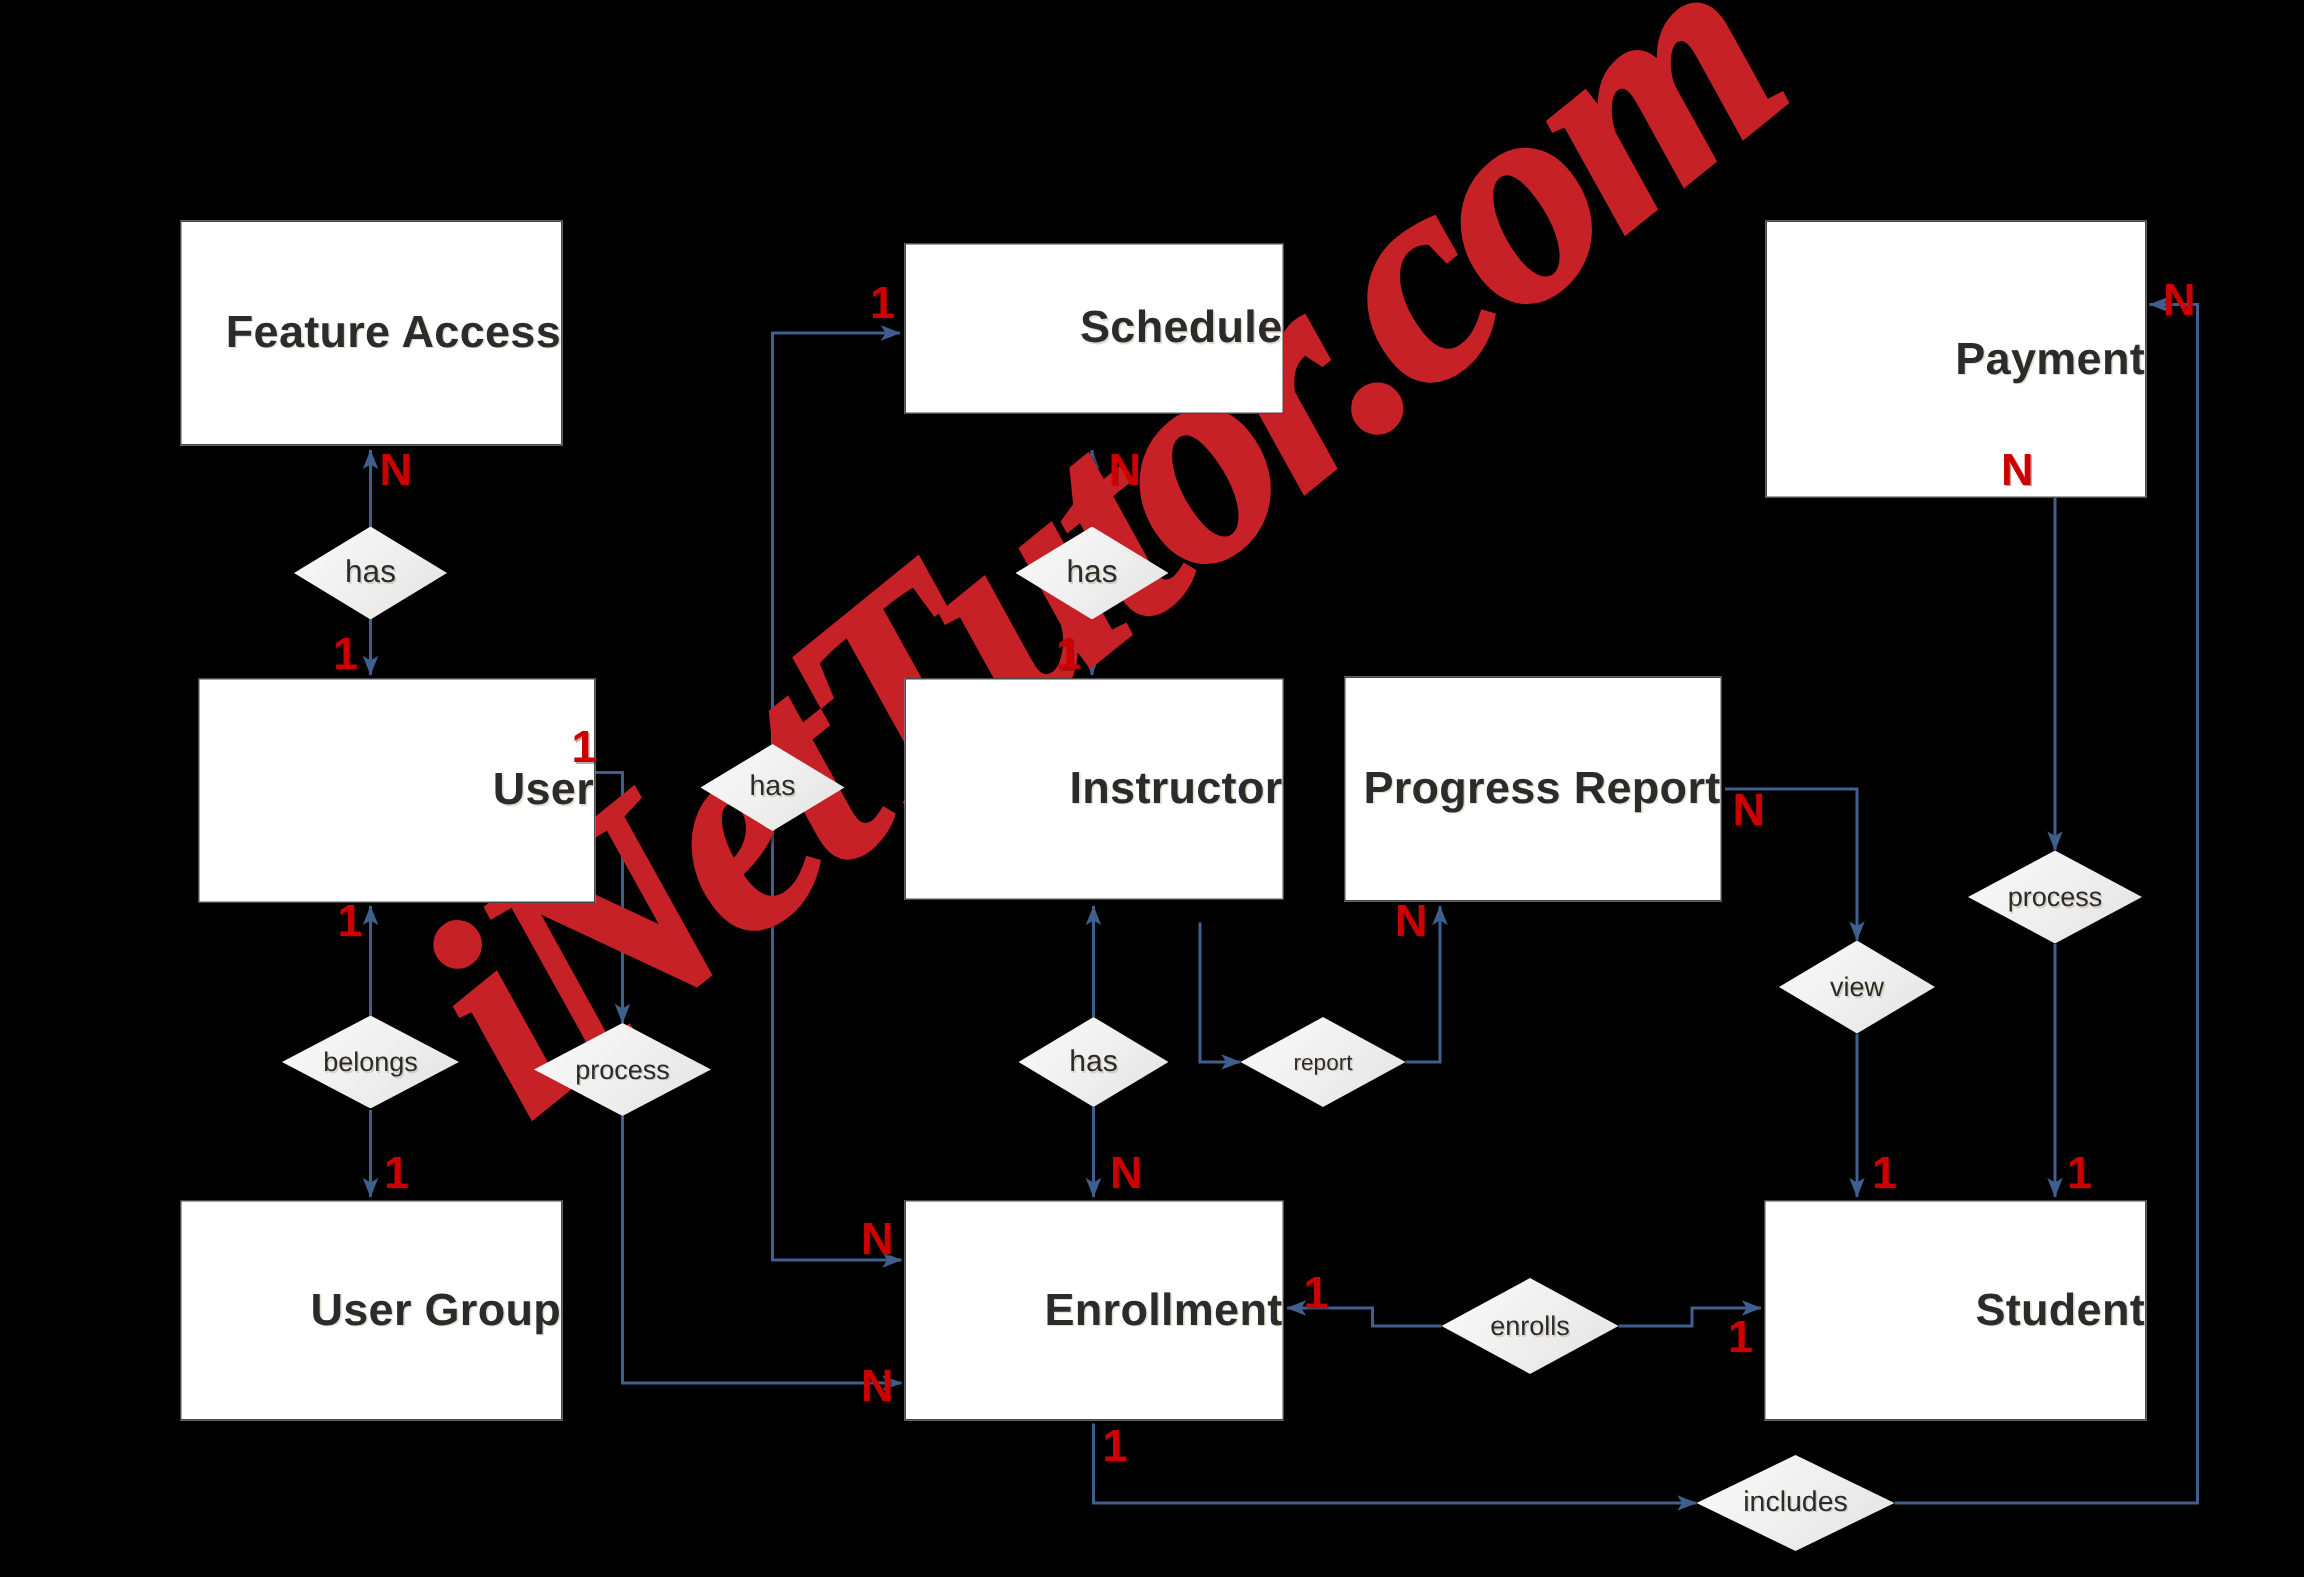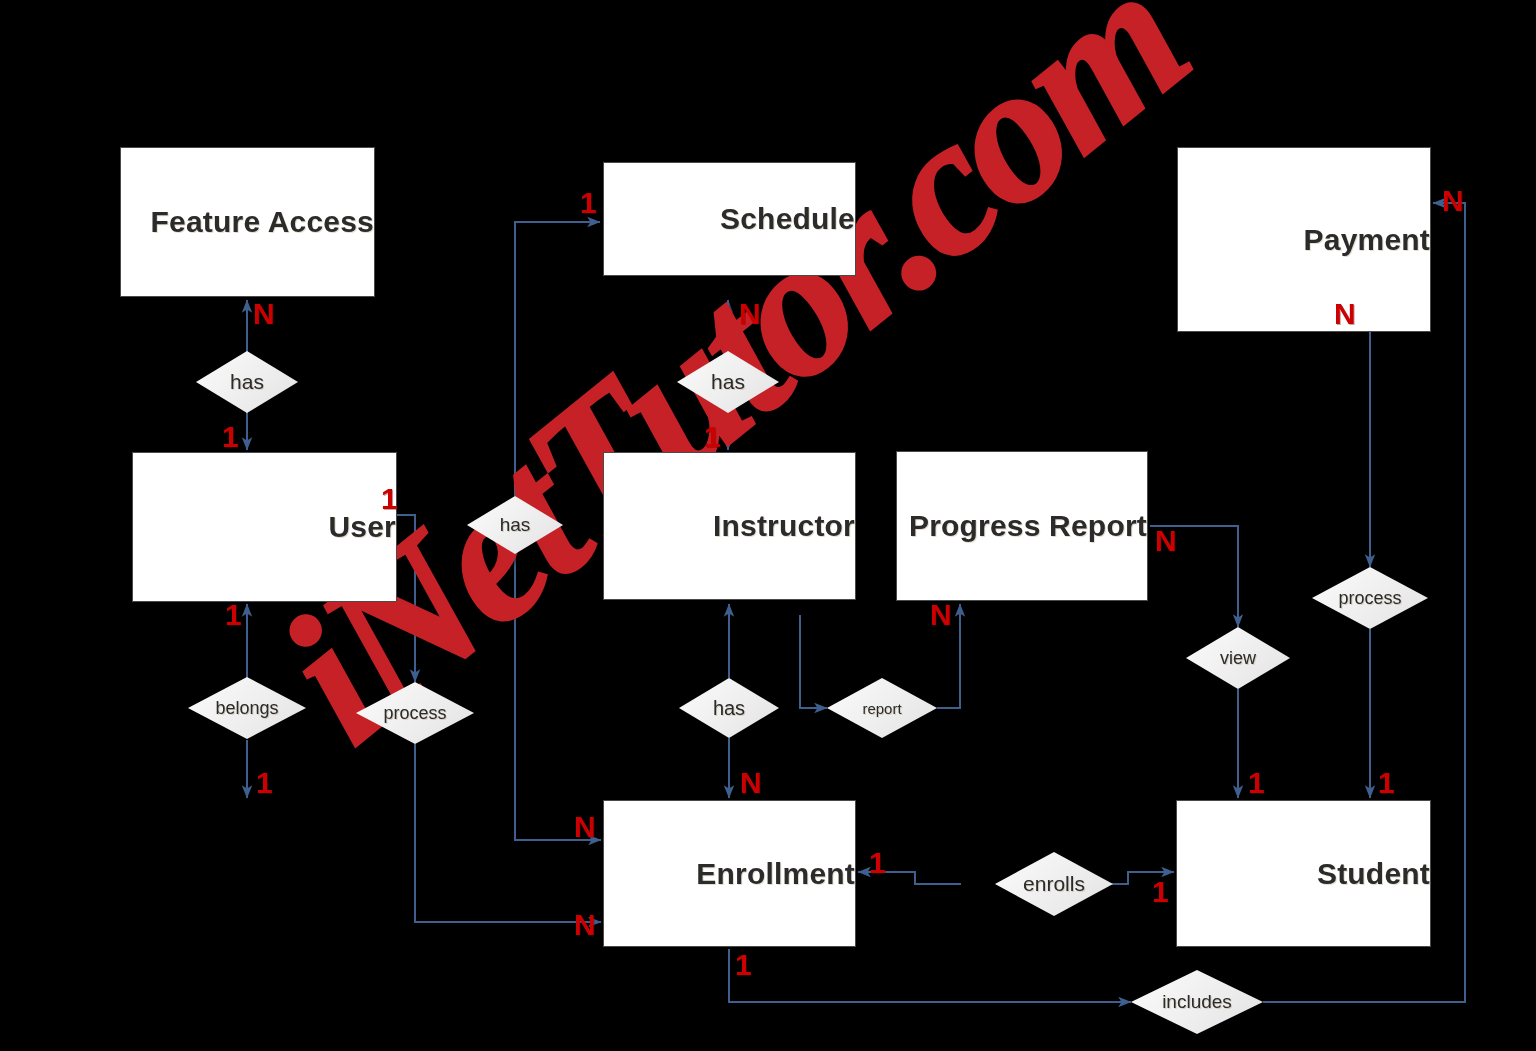--- a/index.html
+++ b/index.html
@@ -154,20 +154,23 @@
   </div>
   <div class="entity" style="left:132px; top:452px; width:265px; height:150px;">
     <span>User</span>
   </div>
   <div class="entity" style="left:603px; top:452px; width:253px; height:148px;">
     <span>Instructor</span>
   </div>
   <div class="entity" style="left:896px; top:451px; width:252px; height:150px;">
     <span>Progress Report</span>
   </div>
+  <div class="entity" style="left:120px; top:800px; width:255px; height:147px;">
+    <span>User Group</span>
+  </div>
   <div class="entity" style="left:1176px; top:800px; width:255px; height:147px;">
     <span>Student</span>
   </div>
   <div class="entity" style="left:603px; top:800px; width:253px; height:147px;">
     <span>Enrollment</span>
   </div>
 
   <div class="rel" style="left:196px; top:351px; width:102px; height:62px; font-size:21px;">
     <span>has</span>
   </div>
@@ -188,21 +191,21 @@
   </div>
   <div class="rel" style="left:827px; top:678px; width:110px; height:60px; font-size:15px;">
     <span>report</span>
   </div>
   <div class="rel" style="left:1186px; top:627px; width:104px; height:62px; font-size:18px;">
     <span>view</span>
   </div>
   <div class="rel" style="left:1312px; top:567px; width:116px; height:62px; font-size:18px;">
     <span>process</span>
   </div>
-  <div class="rel" style="left:995px; top:852px; width:118px; height:64px; font-size:21px;">
+  <div class="rel" style="left:961px; top:852px; width:118px; height:64px; font-size:18px;">
     <span>enrolls</span>
   </div>
   <div class="rel" style="left:1131px; top:970px; width:132px; height:64px; font-size:19px;">
     <span>includes</span>
   </div>
 
   <div class="card" style="left:253px; top:299px;">N</div>
   <div class="card" style="left:222px; top:422px;">1</div>
   <div class="card" style="left:580px; top:188px;">1</div>
   <div class="card" style="left:739px; top:299px;">N</div>

